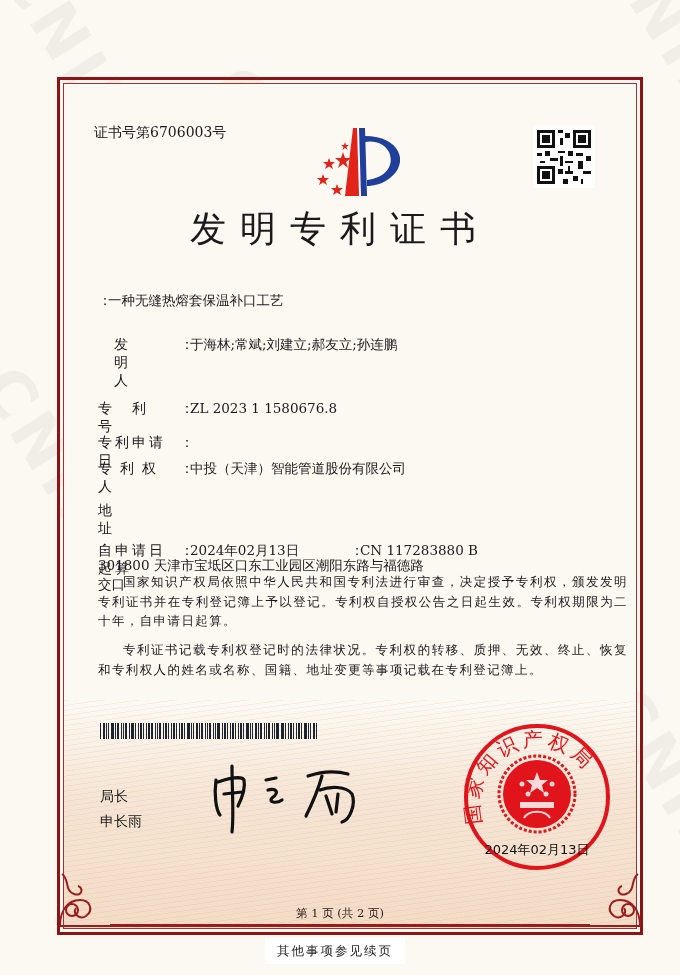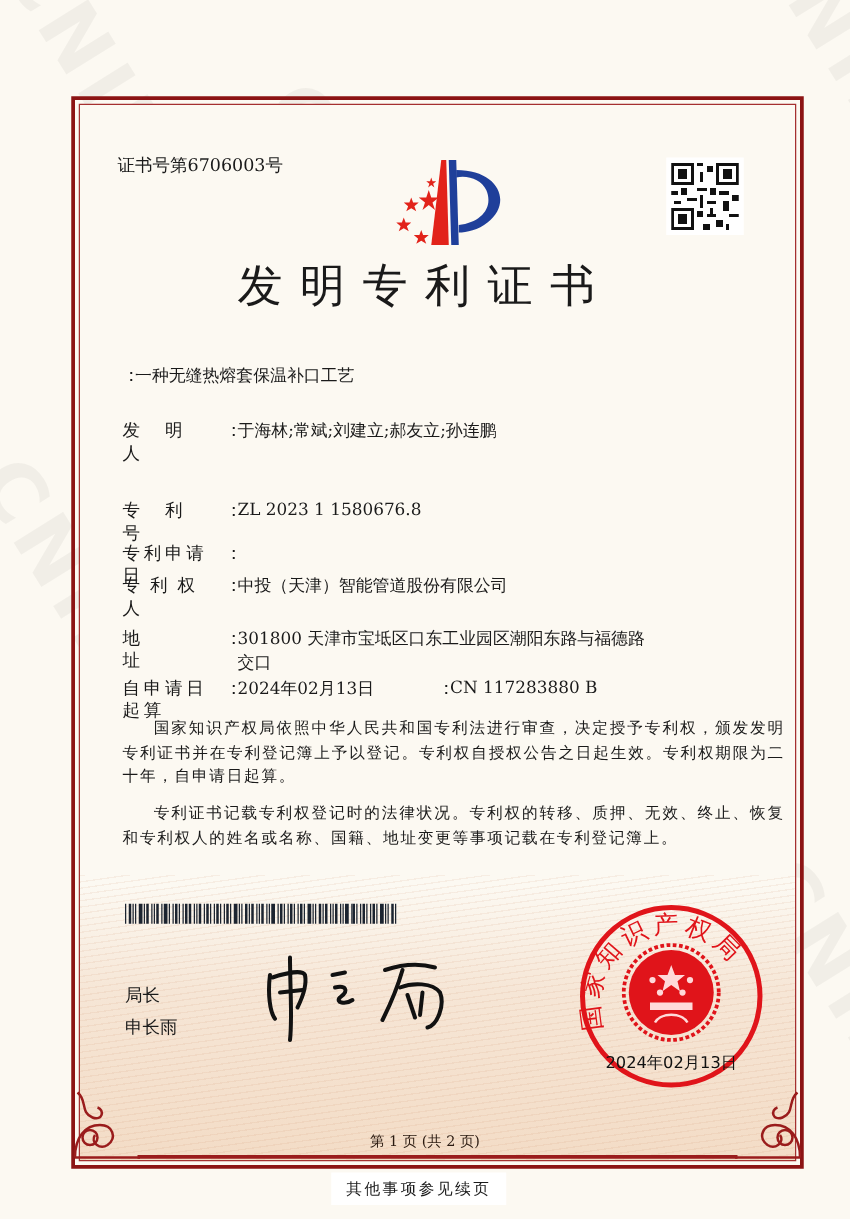--- a/index.html
+++ b/index.html
@@ -116,21 +116,21 @@
 </div>
 
 <div class="title">发明专利证书</div>
 
 <div class="field" style="top:292px;">
   <span class="colon">：</span>
   <span class="val">一种无缝热熔套保温补口工艺</span>
 </div>
 <div class="field" style="top:336px;">
   <span class="lbl">
-      <span style="letter-spacing:20px;">发明人</span>
+      <span style="letter-spacing:20px;margin-left:16px;">发明人</span>
     </span>
   <span class="colon">：</span>
   <span class="val">于海林;常斌;刘建立;郝友立;孙连鹏</span>
 </div>
 <div class="field" style="top:400px;">
   <span class="lbl">
       <span style="letter-spacing:20px;">专利号</span>
     </span>
   <span class="colon">：</span>
   <span class="val">ZL 2023 1 1580676.8</span>
@@ -141,21 +141,21 @@
     </span>
   <span class="colon">：</span>
 </div>
 <div class="field" style="top:460px;">
   <span class="lbl">
       <span style="letter-spacing:8px;">专利权人</span>
     </span>
   <span class="colon">：</span>
   <span class="val">中投（天津）智能管道股份有限公司</span>
 </div>
-<div class="field" style="top:502px;">
+<div class="field" style="top:502px;flex-direction:column;">
   <span class="lbl">
       <span style="letter-spacing:62px;">地址</span>
     </span>
   <span class="colon">：</span>
   <span class="val addr-val">
     <span>301800 天津市宝坻区口东工业园区潮阳东路与福德路</span><br>
     <span>交口</span>
   </span>
 </div>
 <div class="field" style="top:542px;">

